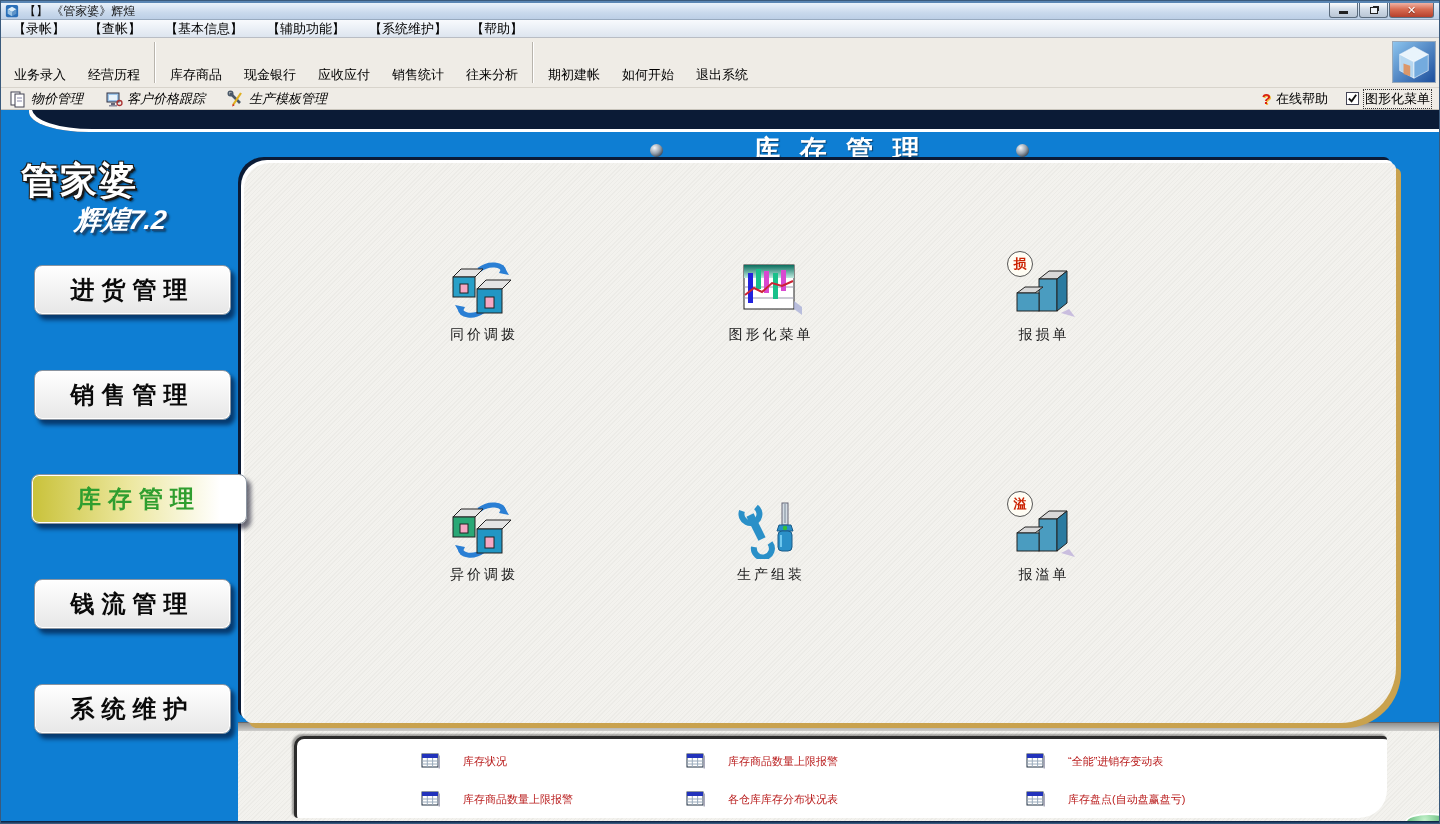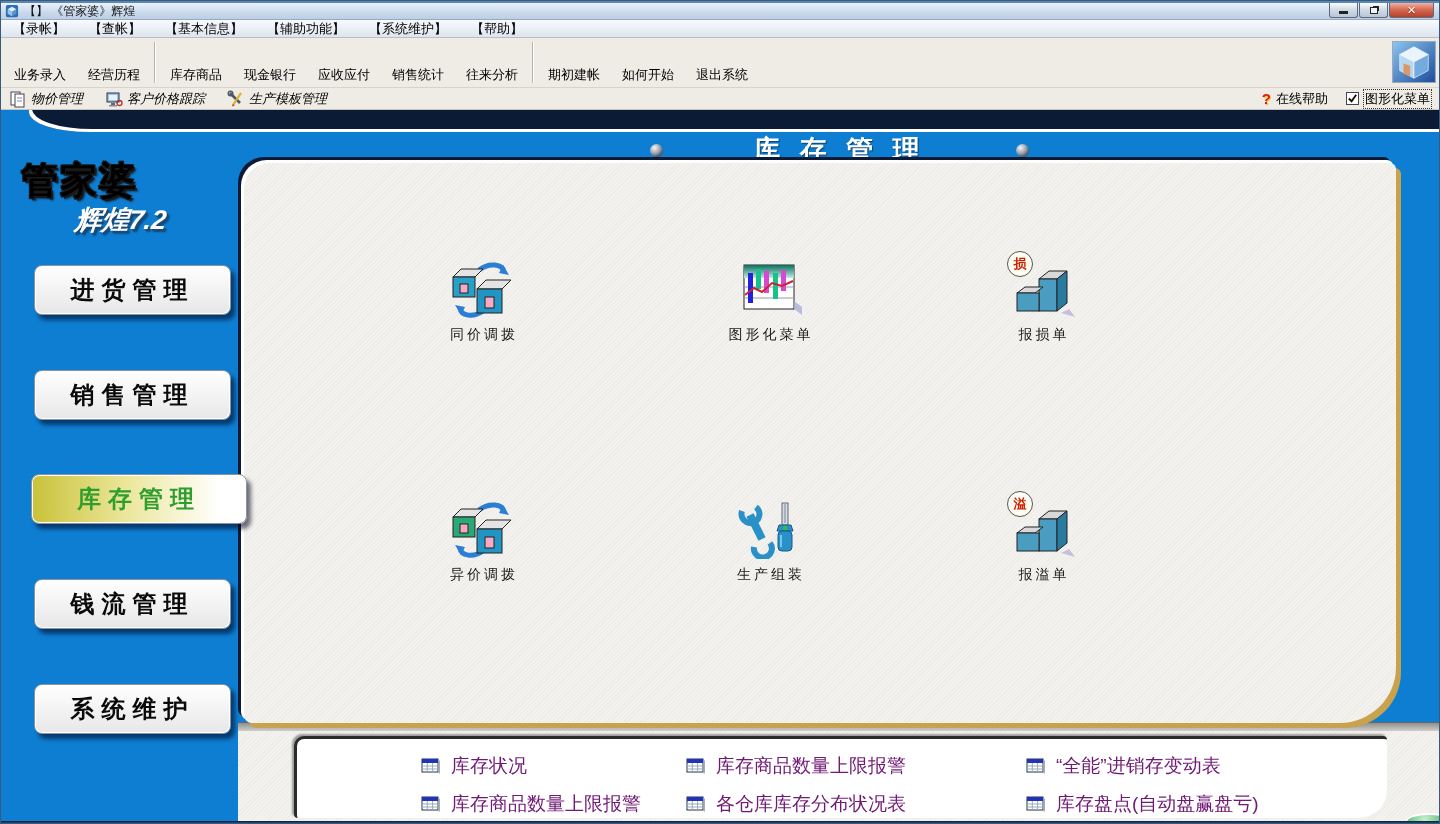--- a/index.html
+++ b/index.html
@@ -48,21 +48,21 @@
   
   .main { position:absolute; left:0; top:109px; width:1440px; height:715px; background:#0e7ed3; overflow:hidden; }
   .dark-strip { position:absolute; left:28px; right:0; top:0; height:22px; background:#0b1b36;
     border-bottom-left-radius:60px 20px; box-shadow:inset 3px -3px 0 #fff; }
   .header-band { position:absolute; left:237px; right:0; top:22px; height:36px; display:flex; align-items:center; justify-content:center; gap:90px; }
   .sphere { width:13px; height:13px; border-radius:50%; background:radial-gradient(circle at 35% 30%, #f4f6f8, #97a2ae 45%, #39414d 80%); }
   .main-title { color:#fff; font-size:27px; font-weight:bold; letter-spacing:6px; text-shadow:1px 1px 1px #08406e; }
 
   
   .sidebar { position:absolute; left:0; top:0; width:237px; height:715px; }
-  .logo1 { position:absolute; left:20px; top:46px; font-size:37px; font-weight:bold; color:#000000; letter-spacing:2px;
+  .logo1 { position:absolute; left:20px; top:46px; font-size:37px; font-weight:bold; color:#ffffff; letter-spacing:2px;
     text-shadow:2px 2px 0 #1a1a1a, -1px -1px 0 #1a1a1a, 1px -1px 0 #1a1a1a, -1px 1px 0 #1a1a1a, 3px 3px 2px rgba(0,0,0,.5); }
   .logo2 { position:absolute; left:74px; top:92px; font-size:27px; font-weight:bold; font-style:italic; color:#fff;
     transform:skewX(-6deg); text-shadow:2px 2px 0 #1b4a78, 3px 3px 2px rgba(0,0,0,.45); }
   .side-btn { position:absolute; left:33px; width:197px; height:50px; background:linear-gradient(#ffffff,#e7e7e7);
     border:1px solid #8a94a0; border-radius:8px; box-shadow:4px 5px 4px rgba(0,0,25,.55), inset 0 0 0 1px #fff;
     display:flex; align-items:center; justify-content:center; font-size:24px; font-weight:bold; letter-spacing:7px; color:#0a0a0a; }
   .side-btn.selected { left:30px; width:216px; z-index:6;
     background:linear-gradient(90deg,#c9c23a,#ece79e 45%,#ffffff 88%); color:#2f9e2f; }
 
   
@@ -83,21 +83,21 @@
   .ridge { position:absolute; left:237px; right:0; top:612px; height:9px;
     background:linear-gradient(#8f8f8d,#cfcecb); border-top:1px solid #66666a; }
   .bottom-bg { position:absolute; left:237px; right:0; top:621px; bottom:0;
     background-color:#f3f2ee;
     background-image:repeating-linear-gradient(135deg, rgba(110,110,100,0.05) 0 1px, transparent 1px 3px); }
   .bottom-panel { position:absolute; left:293px; top:626px; width:1093px; height:82px; background:#fff;
     border-left:3px solid #2b2b2b; border-top:3px solid #2b2b2b; border-radius:10px 4px 28px 4px;
     box-shadow:-2px -2px 2px rgba(0,0,0,.35); z-index:2; }
   .report-link { position:absolute; display:flex; align-items:center; }
   .report-link svg { width:20px; height:16px; margin-right:10px; }
-  .report-label { font-size:19px; color:#701a75; white-space:nowrap; }
+  .report-label { font-size:11px; color:#b91c1c; white-space:nowrap;margin-left:12px; }
   .green-ellipse { position:absolute; right:-12px; bottom:-6px; width:48px; height:18px; border-radius:50%;
     background:radial-gradient(circle at 40% 35%, #c4f2cc, #2f9e4f); border:2px solid #fff; z-index:3; }
   .bottom-border { position:absolute; left:0; right:0; bottom:0; height:4px; background:linear-gradient(#0b1b36,#3f7ab8); z-index:4; }
 </style>
 </head>
 <body>
 
 <div id="window">
 
   <div class="titlebar">

